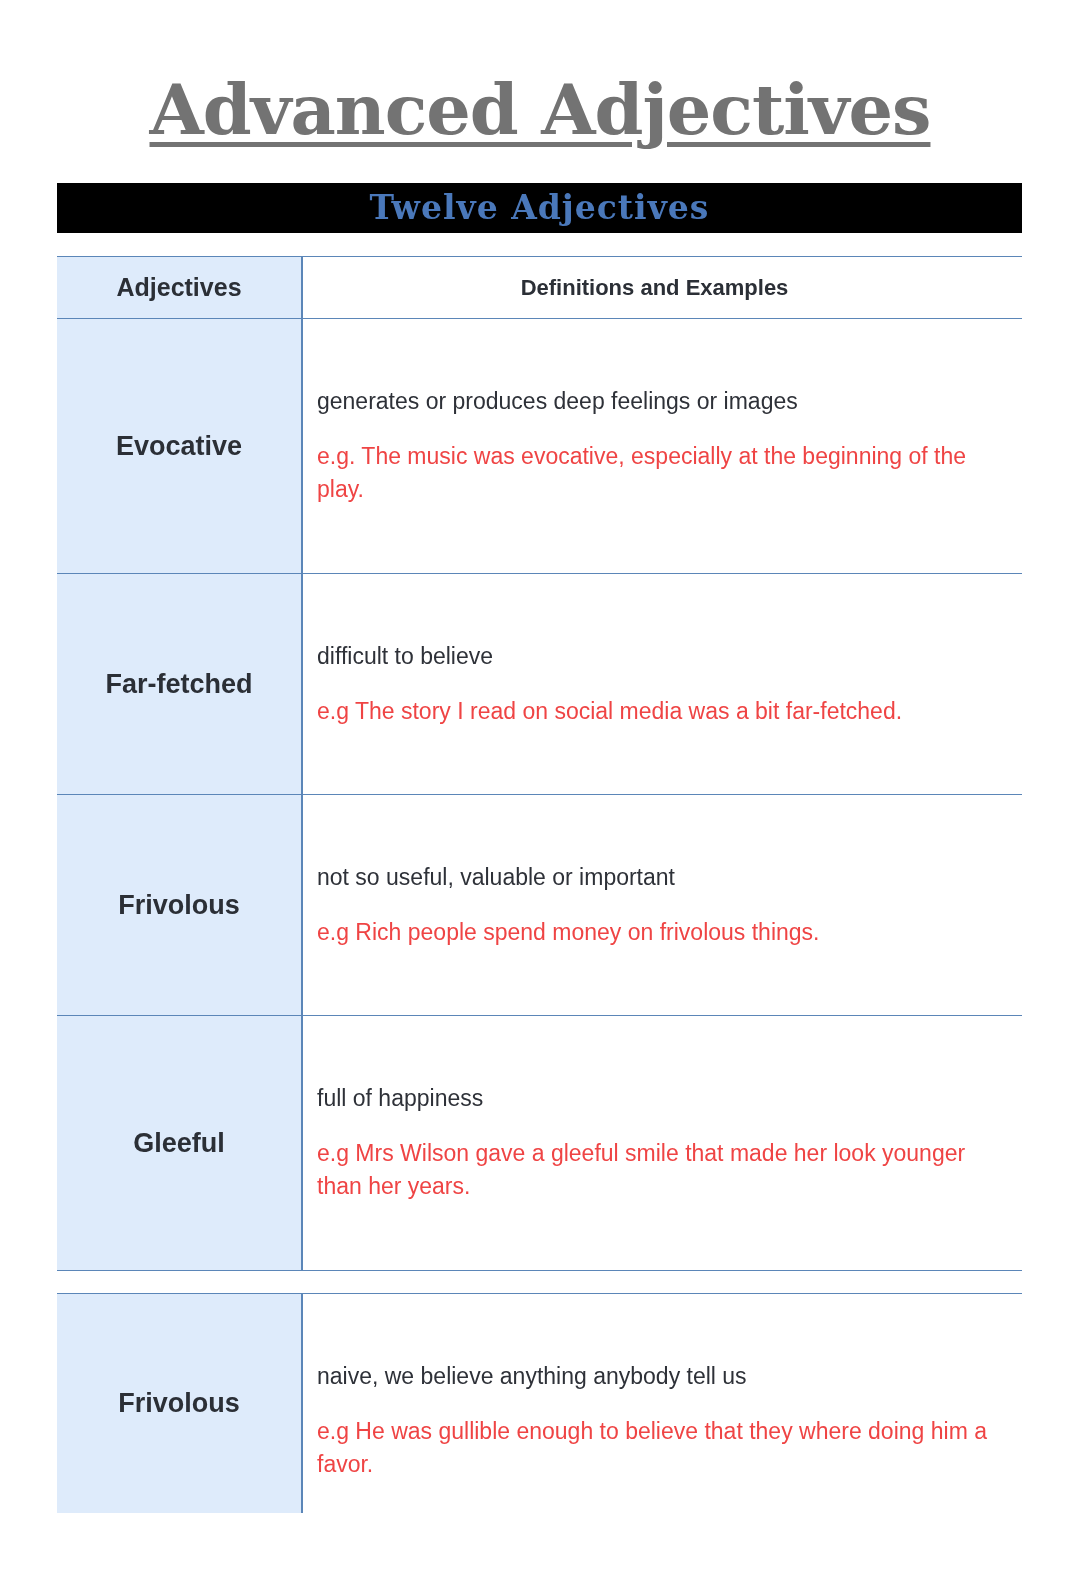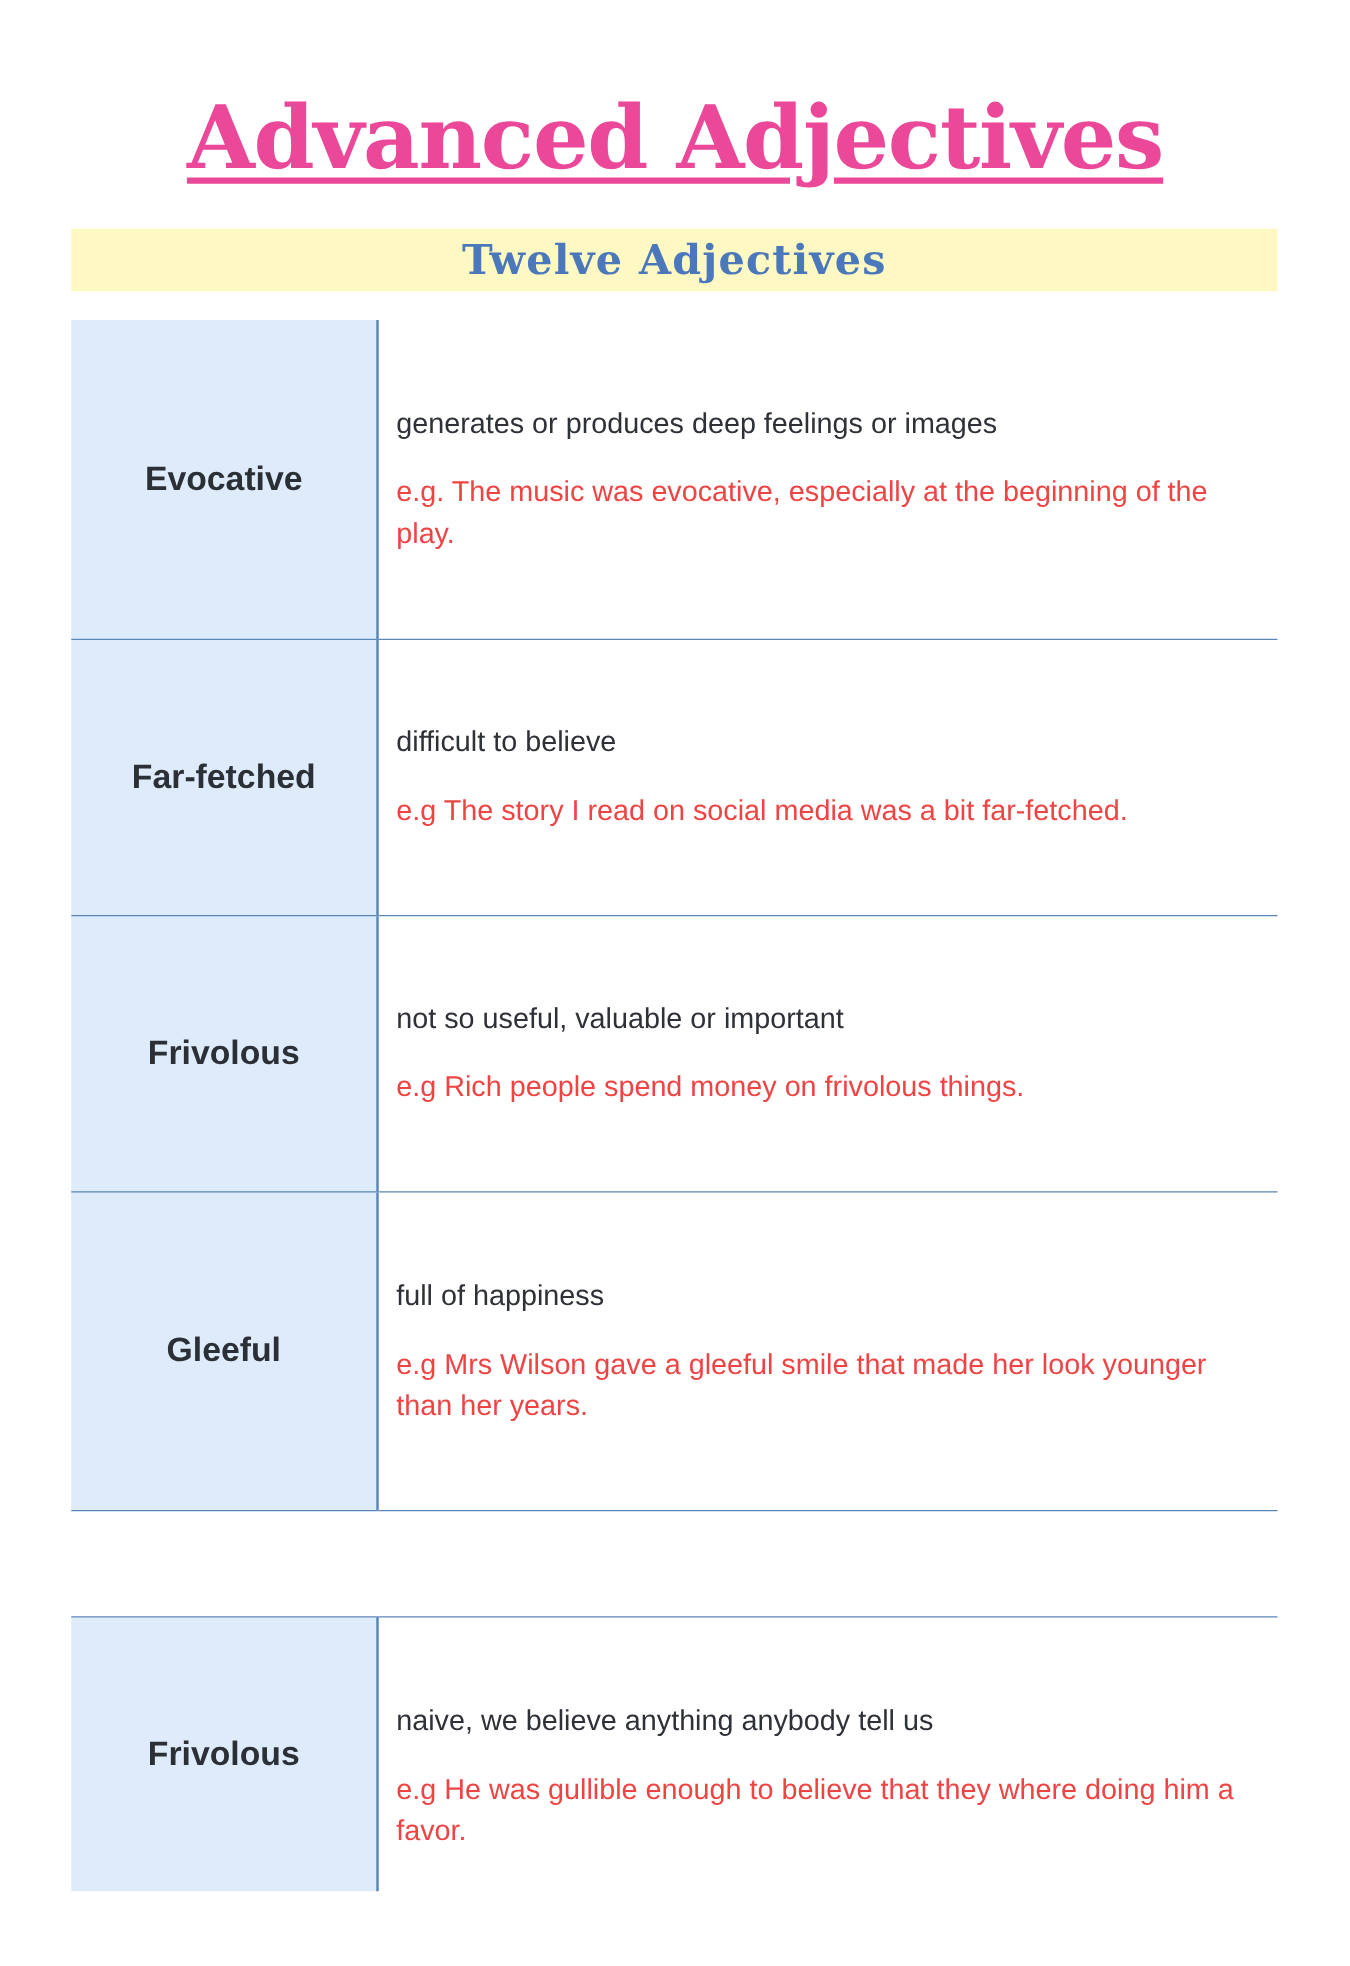--- a/index.html
+++ b/index.html
@@ -1,25 +1,25 @@
 <!DOCTYPE html>
 <html><head>
   <meta charset="utf-8">
   <style>
     html, body { margin: 0; padding: 0; background: #ffffff; }
     body { width: 1080px; height: 1573px; position: relative; overflow: hidden; font-family: "Liberation Sans", sans-serif; }
     .title {
       position: absolute; left: 0; right: 0; top: 62px; text-align: center;
       font-family: "DejaVu Serif", serif; font-weight: bold; font-size: 70px; line-height: 96px;
-      color: #ec4899; letter-spacing: -1px;
+      color: #737373; letter-spacing: -1px;
     }
     .title span { text-decoration: underline; text-decoration-thickness: 5px; text-underline-offset: 8px; }
     .subtitle-band {
       position: absolute; left: 57px; width: 965px; top: 183px; height: 50px;
-      background: #fef9c3; text-align: center;
+      background: #000000; text-align: center;
       font-family: "DejaVu Serif", serif; font-weight: bold; font-size: 33px; line-height: 50px;
       color: #4a78ba; letter-spacing: 1px;
     }
     table.adj {
       position: absolute; left: 57px; width: 965px; border-collapse: collapse; table-layout: fixed;
     }
     table.adj td, table.adj th { padding: 0; vertical-align: middle; }
     .col-left { width: 244px; background: #deebfb; border-right: 2px solid #5b86b8; text-align: center; }
     .col-right { background: #ffffff; padding-left: 14px !important; padding-right: 30px !important; }
     table.adj tr { border-bottom: 1.5px solid #5b86b8; }
@@ -33,20 +33,24 @@
   </style>
 </head>
 <body>
 
 <div class="title"><span>Advanced Adjectives</span></div>
 
 <div class="subtitle-band">Twelve Adjectives</div>
 
 <table class="adj" style="top:256px;">
   <tbody>
+      <tr class="top-border" style="height:62px;">
+    <th class="col-left head-left">Adjectives</th>
+    <th class="col-right head-right">Definitions and Examples</th>
+  </tr>
   <tr style="height:255px;">
     <td class="col-left word">Evocative</td>
     <td class="col-right">
       <p class="def">generates or produces deep feelings or images</p>
       <p class="ex">e.g. The music was evocative, especially at the beginning of the play.</p>
     </td>
   </tr>
   <tr style="height:221px;">
     <td class="col-left word">Far-fetched</td>
     <td class="col-right">

